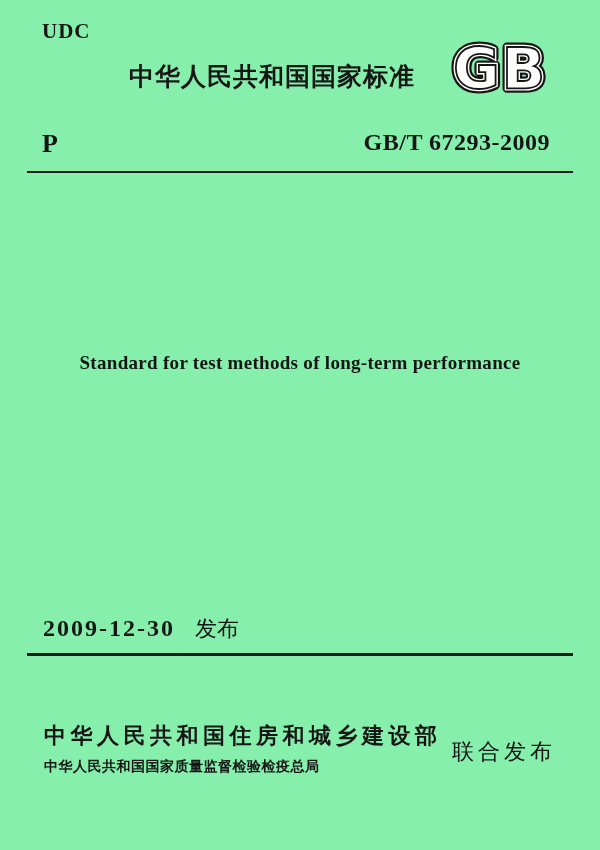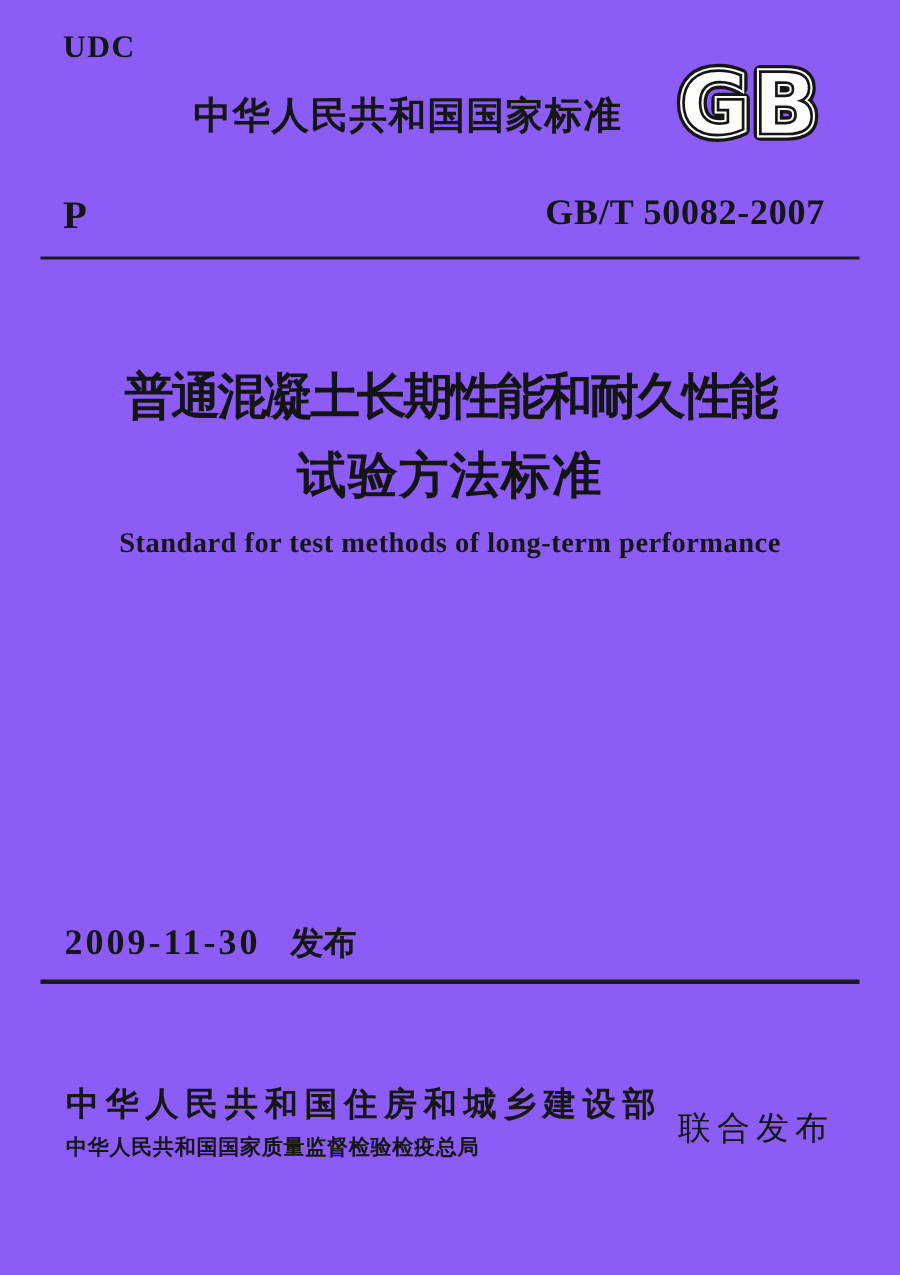--- a/index.html
+++ b/index.html
@@ -4,21 +4,21 @@
 <style>
   html, body { margin: 0; padding: 0; }
   body {
     width: 600px; height: 850px;
     background: #ffffff;
     font-family: "Liberation Serif", serif;
   }
   .page {
     position: relative;
     width: 600px; height: 850px;
-    background: #8b5cf6;
+    background: #86efac;
     color: #161616;
     overflow: hidden;
   }
 
   
   .udc {
     position: absolute; left: 42px; top: 19px;
     font: bold 21px "Liberation Serif", serif;
     letter-spacing: 1px;
   }
@@ -78,28 +78,28 @@
   
   .date-group { position: absolute; top: 614px; white-space: nowrap; }
   .date-left { left: 43px; }
   .date-right { right: 47px; }
   .date-num {
     font: bold 24px "Liberation Serif", serif;
     letter-spacing: 2px;
   }
   .date-label {
     font-family: "Liberation Sans", sans-serif;
-    font-weight: bold; font-size: 22px;
+    font-weight: normal; font-size: 22px;
     margin-left: 16px;
   }
 
   
   .publishers {
     position: absolute; left: 44px; top: 721px;
-    font-family: Liberation Serif, serif;
+    font-family: Liberation Sans, sans-serif;
     font-weight: bold;
     white-space: nowrap;
   }
   .pub-line-1 { font-size: 22px; letter-spacing: 4.5px; line-height: 30px; }
   .pub-line-2 { font-size: 14px; letter-spacing: 0.5px; line-height: 30px; }
   .joint {
     position: absolute; right: 44px; top: 737px;
     font-family: "Liberation Sans", sans-serif;
     font-weight: normal; font-size: 22px;
     letter-spacing: 4px;
@@ -116,35 +116,31 @@
   <div class="header">中华人民共和国国家标准</div>
 
   <svg class="gb-logo" width="114" height="64" viewBox="0 0 114 64">
     <text class="logo-outer" x="57" y="53">GB</text>
     <text class="logo-mid" x="57" y="53">GB</text>
     <text class="logo-inner" x="57" y="53">GB</text>
   </svg>
 
   <div class="class-code">P</div>
 
-  <div class="std-no">GB/T 50082-2007</div>
+  <div class="std-no">GB/T 67293-2009</div>
 
   <div class="rule rule-top"></div>
 
-  <h1 class="title-cn">
-    <span class="title-cn-line1">普通混凝土长期性能和耐久性能</span>
-    <span class="title-cn-line2">试验方法标准</span>
-  </h1>
 
   <div class="title-en">
     <div>Standard for test methods of long-term performance</div>
   </div>
 
   <div class="date-group date-left">
-    <span class="date-num">2009-11-30</span>
+    <span class="date-num">2009-12-30</span>
     <span class="date-label">发布</span>
   </div>
 
 
   <div class="rule rule-bottom"></div>
 
   <div class="publishers">
     <div class="pub-line pub-line-1">中华人民共和国住房和城乡建设部</div>
     <div class="pub-line pub-line-2">中华人民共和国国家质量监督检验检疫总局</div>
   </div>

